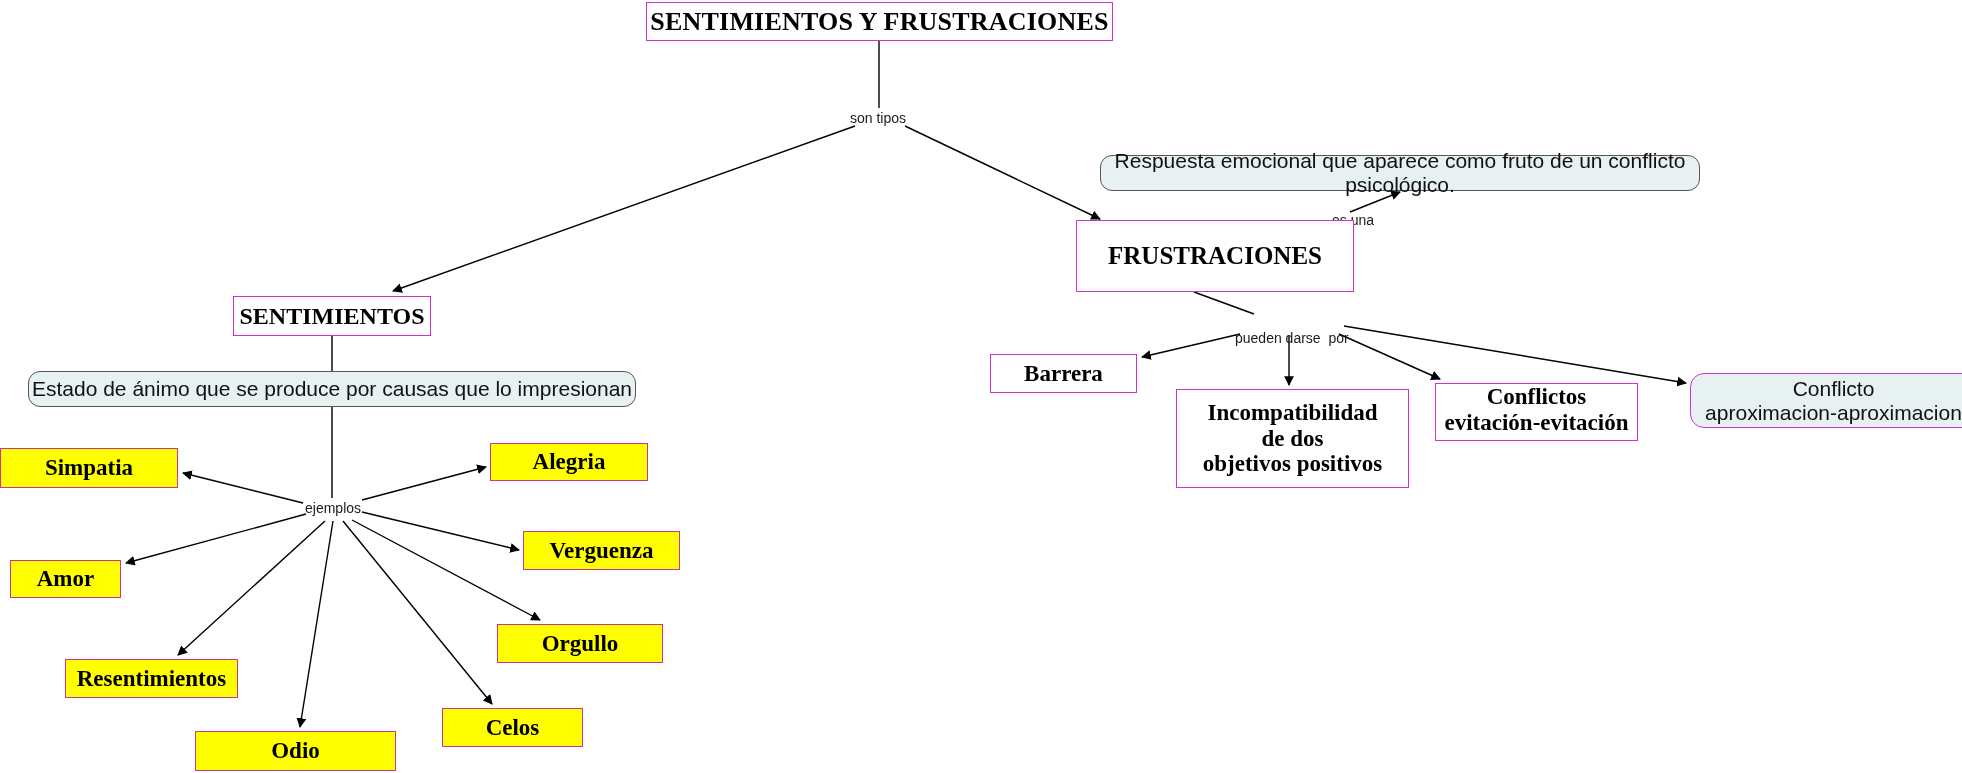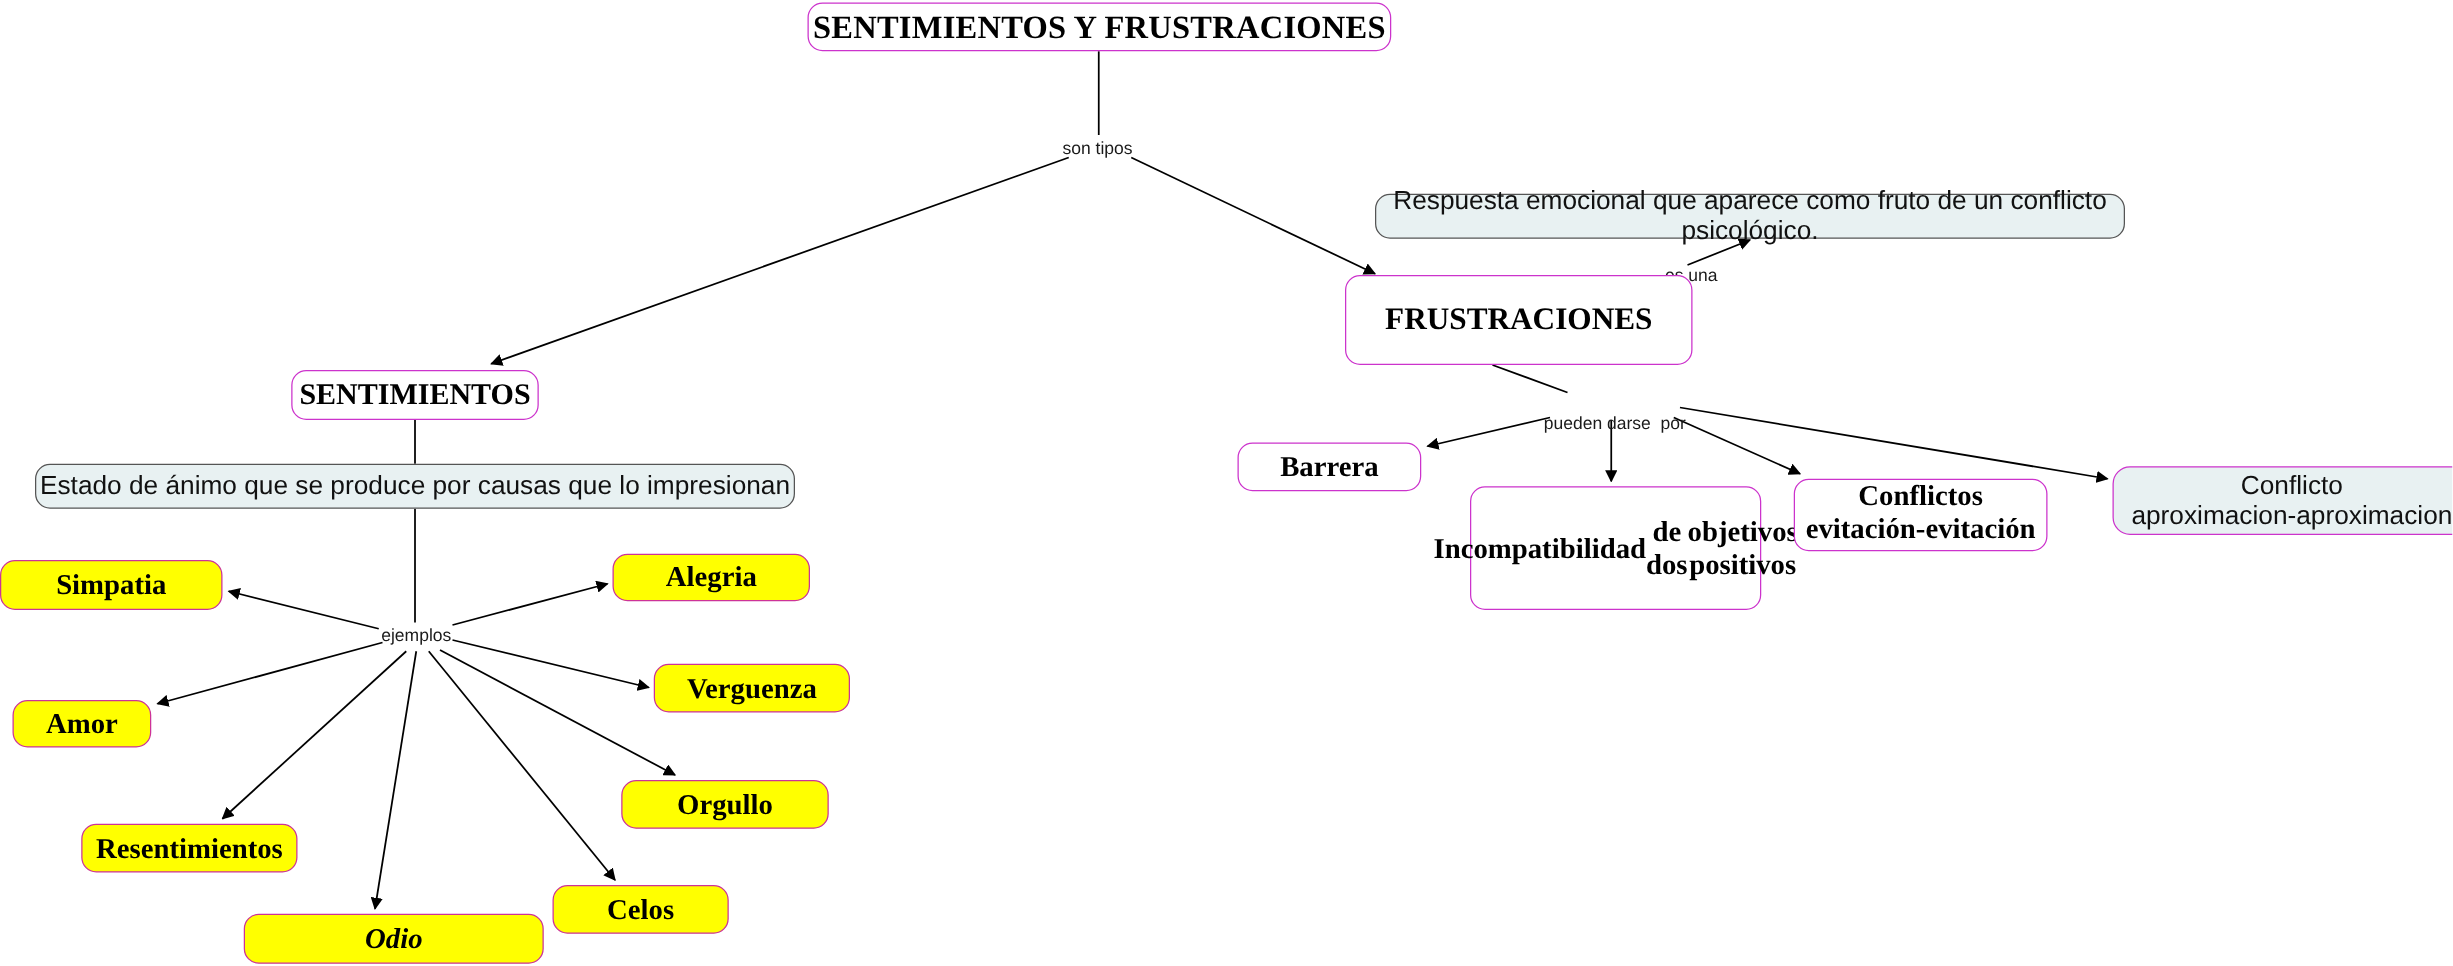--- a/index.html
+++ b/index.html
@@ -24,21 +24,20 @@
     pointer-events: none;
   }
   .node {
     position: absolute;
     box-sizing: border-box;
     display: flex;
     align-items: center;
     justify-content: center;
     text-align: center;
     line-height: 1.12;
-    border-radius: 12px;
   }
   
   .n-concept {
     font-family: "Liberation Serif", serif;
     font-weight: bold;
     color: #000000;
     background: #ffffff;
     border: 1.5px solid #cc33cc;
   }
   .n-title {
@@ -159,21 +158,21 @@
   </div>
 
   <div class="node n-desc" style="left:1100px; top:155px; width:600px; height:36px;">
     <span>Respuesta emocional que aparece como fruto de un conflicto psicológico.</span>
   </div>
 
   <div class="node n-concept" style="left:990px; top:354px; width:147px; height:39px; font-size:23px;">
     <span>Barrera</span>
   </div>
 
-  <div class="node n-concept" style="left:1176px; top:389px; width:233px; height:99px; font-size:23px; flex-direction:row; justify-content:center;">
+  <div class="node n-concept" style="left:1176px; top:389px; width:233px; height:99px; font-size:23px; flex-direction:column; justify-content:center;">
     <span>Incompatibilidad</span>
     <span>de dos</span>
     <span>objetivos positivos</span>
   </div>
 
   <div class="node n-concept" style="left:1435px; top:383px; width:203px; height:58px; font-size:23px; flex-direction:column; justify-content:flex-start;">
     <span>Conflictos</span>
     <span>evitación-evitación</span>
   </div>
 
@@ -203,17 +202,17 @@
   </div>
 
   <div class="node n-example" style="left:65px; top:659px; width:173px; height:39px;">
     <span>Resentimientos</span>
   </div>
 
   <div class="node n-example" style="left:442px; top:708px; width:141px; height:39px;">
     <span>Celos</span>
   </div>
 
-  <div class="node n-example" style="left:195px; top:731px; width:240px; height:40px;font-style:italic;">
+  <div class="node n-example" style="left:195px; top:731px; width:201px; height:40px;">
     <span>Odio</span>
   </div>
 
 </div>
 
 </body></html>

